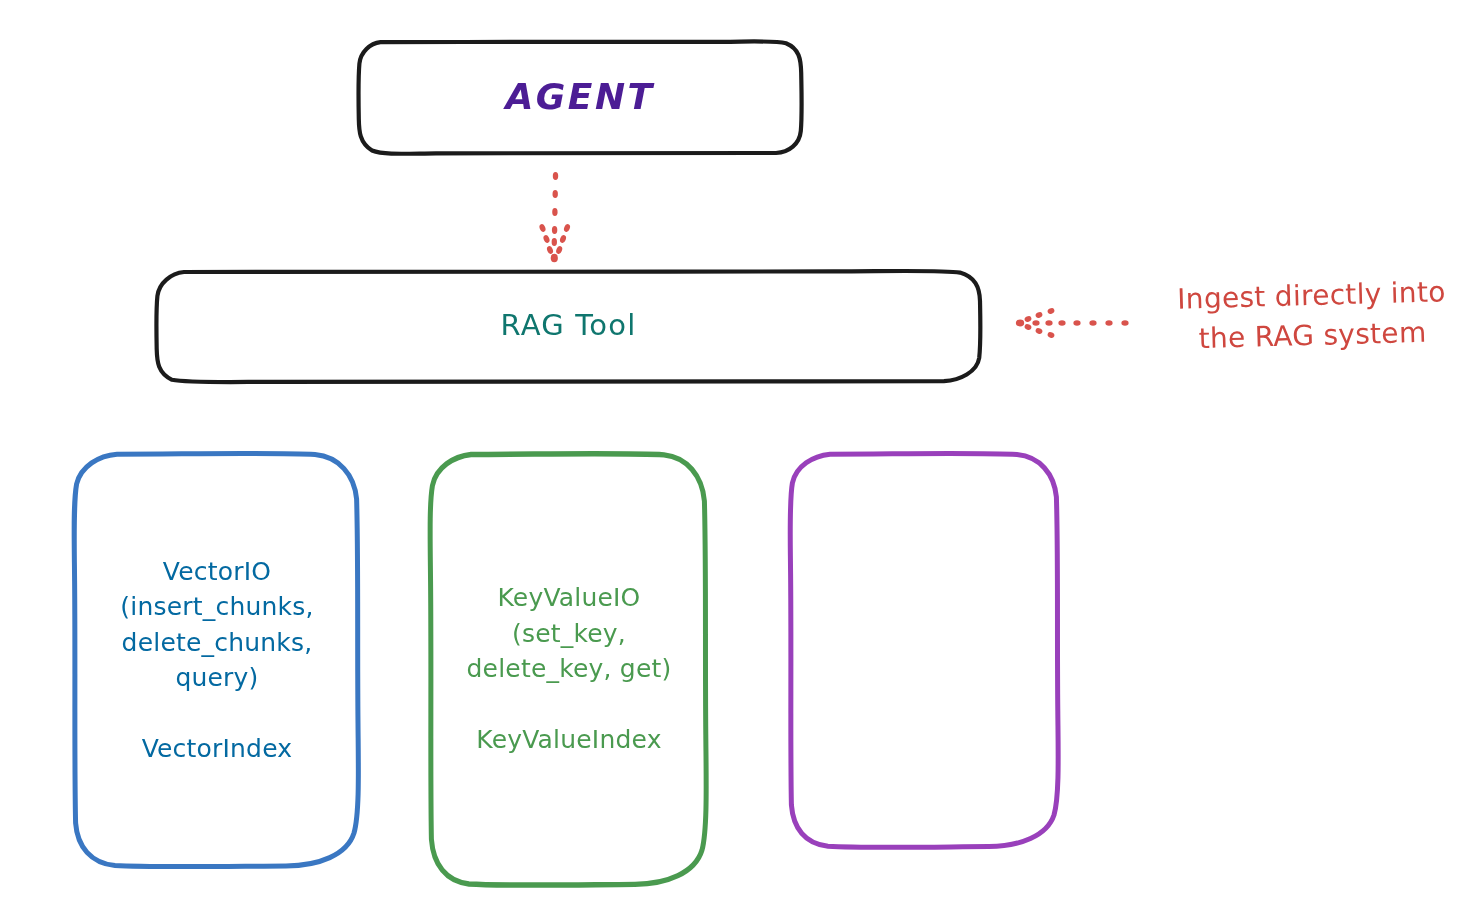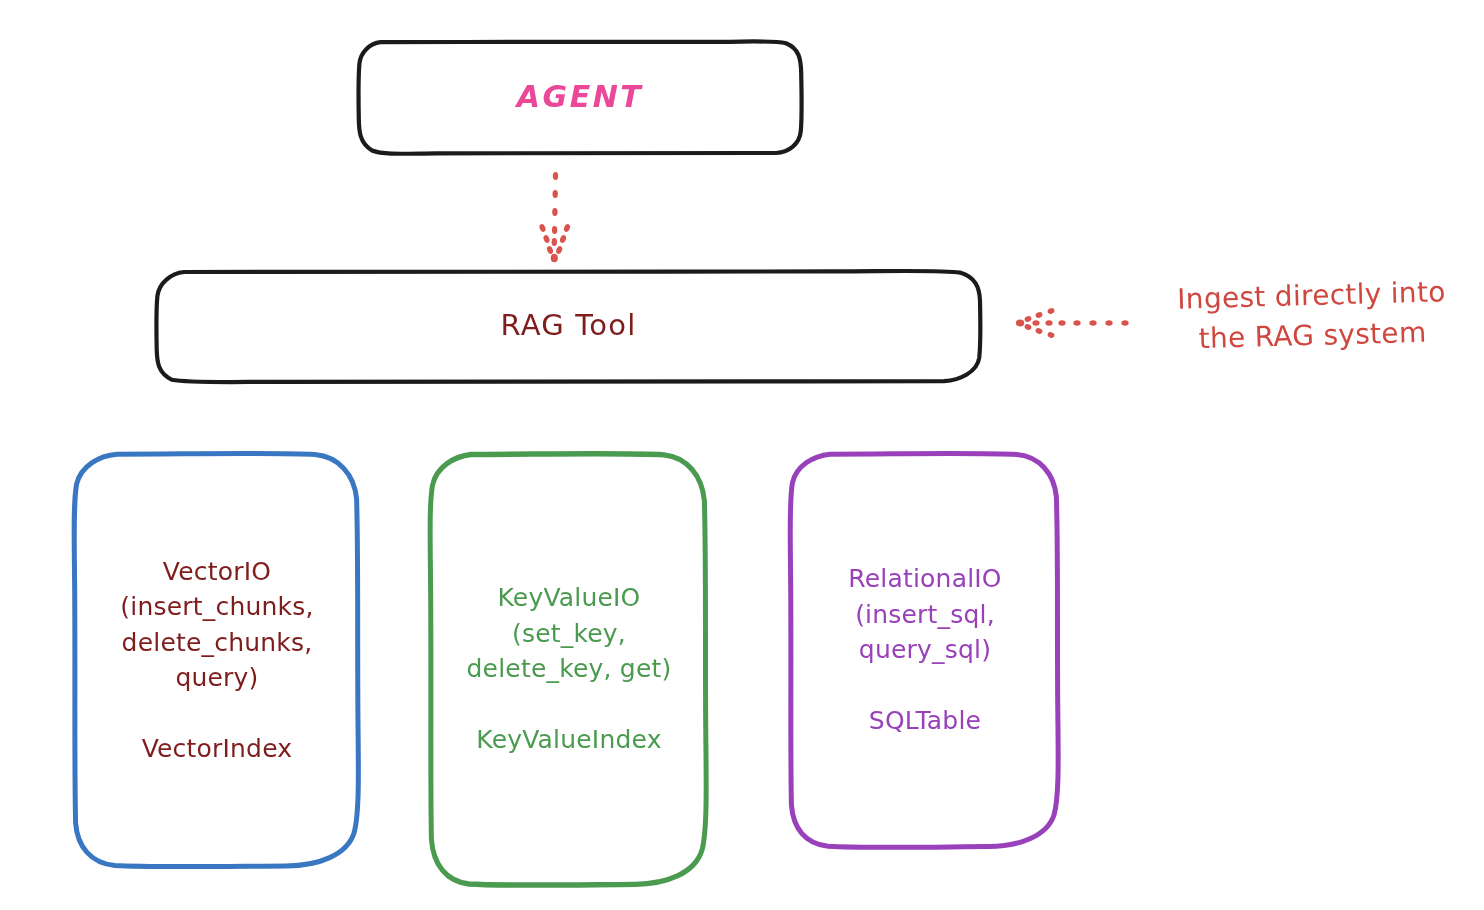--- a/index.html
+++ b/index.html
@@ -50,36 +50,36 @@
   #agent-box {
     left: 356px;
     top: 39px;
     width: 448px;
     height: 117px;
   }
   #agent-box .label {
     font-family: "DejaVu Sans", sans-serif;
     font-style: italic;
     font-weight: 700;
-    font-size: 30px;
-    color: #ec4899;
+    font-size: 36px;
+    color: #4c1d95;
     letter-spacing: 2.5px;
   }
 
   #ragtool-box {
     left: 154px;
     top: 269px;
     width: 829px;
     height: 114px;
   }
   #ragtool-box .label {
     font-family: "DejaVu Sans", sans-serif;
     font-size: 29px;
     font-weight: 400;
-    color: #7f1d1d;
+    color: #0f766e;
     letter-spacing: 1.2px;
   }
 
   
   #vector-box {
     left: 71px;
     top: 451px;
     width: 292px;
     height: 418px;
   }
@@ -95,21 +95,21 @@
     width: 276px;
     height: 398px;
   }
   .provider .label {
     font-family: "DejaVu Sans", sans-serif;
     font-size: 25px;
     font-weight: 500;
     line-height: 1.42;
     letter-spacing: 0.2px;
   }
-  #vector-box .label { color: #7f1d1d; }
+  #vector-box .label { color: #0369a1; }
   #kv-box   .label { color: #4a9a4f; }
   #rel-box  .label { color: #9940bb; }
 
   
   .connector {
     position: absolute;
     z-index: 3;
     overflow: visible;
   }
   #agent-to-rag {
@@ -263,20 +263,15 @@
                C2.2,50 3.2,81 3.6,124
                C4.4,210 3.2,295 4.4,354
                C6.2,377 18,393 41,395.2
                C75,397.2 141,396.0 202,395.6
                C233,395.2 260,385 267,364
                C272.4,345 271.2,303 270.8,260
                C270.0,182 271.2,105 269.4,46
                C267.2,23 253,5.8 230,3.6
                C198,1.6 133,2.8 43,3.2 Z" fill="none" stroke="#9940bb" stroke-width="5" stroke-linecap="round" stroke-linejoin="round"></path>
     </svg>
-    <span class="label">RelationalIO
-(insert_sql,
-query_sql)
-
-SQLTable</span>
   </div>
 
 </div>
 
 </body></html>

